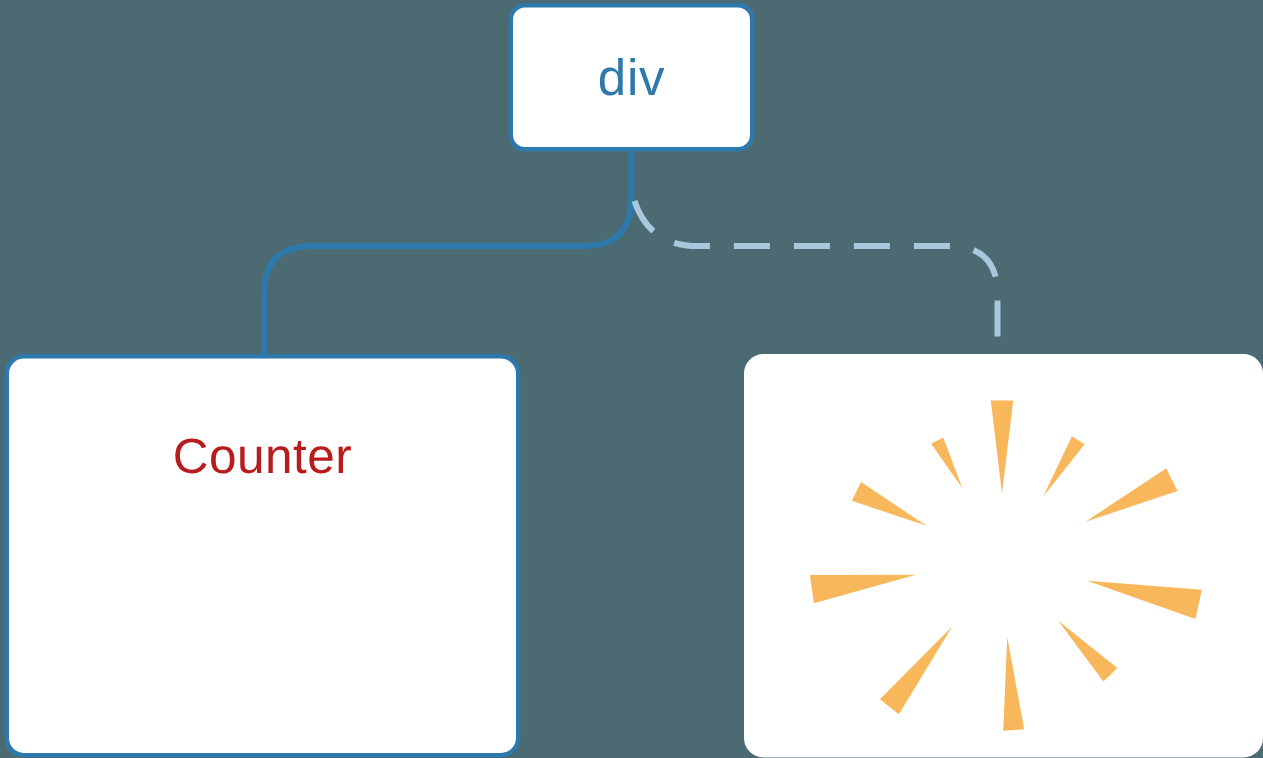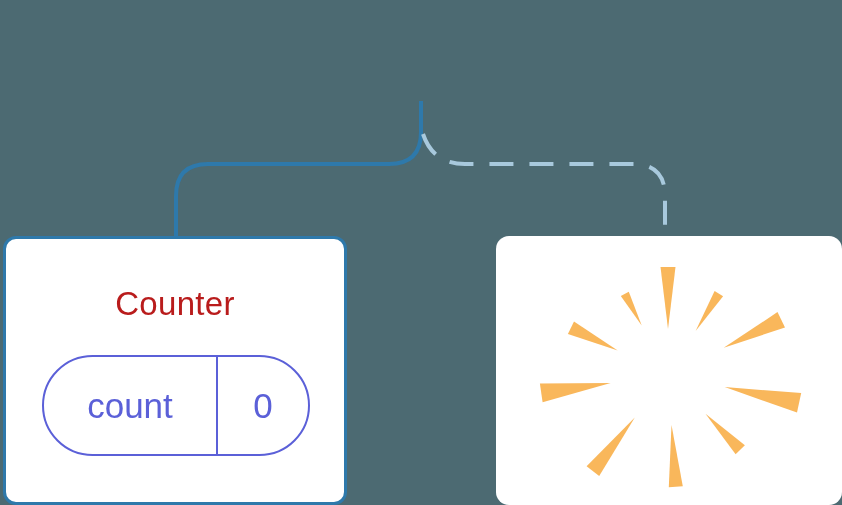--- a/index.html
+++ b/index.html
@@ -128,33 +128,28 @@
 
 <div id="stage">
 
   <svg class="edges" viewBox="0 0 842 505">
 
     <path d="M 421 101 L 421 132 Q 421 164 389 164 L 208 164 Q 176 164 176 196 L 176 238" fill="none" stroke="#2e79ab" stroke-width="4" stroke-linecap="butt"></path>
 
     <path d="M 423 134 Q 433 164 465 164 L 633 164 Q 665 164 665 196 L 665 238" fill="none" stroke="#a8c9dd" stroke-width="4" stroke-linecap="butt" stroke-dasharray="24 16"></path>
   </svg>
 
+  <div class="node bordered" id="node-div">
+    <span class="node-title">div</span>
+  </div>
 
   <div class="node bordered" id="node-counter">
     <span class="node-title">Counter</span>
   </div>
 
-  <div class="pill">
-    <div class="pill-key">
-      <span>count</span>
-    </div>
-    <div class="pill-val">
-      <span>0</span>
-    </div>
-  </div>
 
   <div class="node" id="node-sparkle">
     <svg id="sparkle-svg" viewBox="0 0 346 269">
       <g id="sparkle-rays" fill="#f9b75b">
           <path d="M 172.0 93.0 L 179.5 31.0 L 164.5 31.0 Z" fill="#f9b75b"></path>
           <path d="M 199.6 94.9 L 227.1 60.2 L 218.6 54.9 Z" fill="#f9b75b"></path>
           <path d="M 227.7 111.8 L 289.0 91.4 L 281.5 76.1 Z" fill="#f9b75b"></path>
           <path d="M 228.7 151.1 L 301.0 176.6 L 305.2 157.1 Z" fill="#f9b75b"></path>
           <path d="M 209.5 177.8 L 239.6 218.3 L 248.9 209.3 Z" fill="#f9b75b"></path>
           <path d="M 175.5 188.9 L 172.8 251.2 L 186.8 250.2 Z" fill="#f9b75b"></path>

